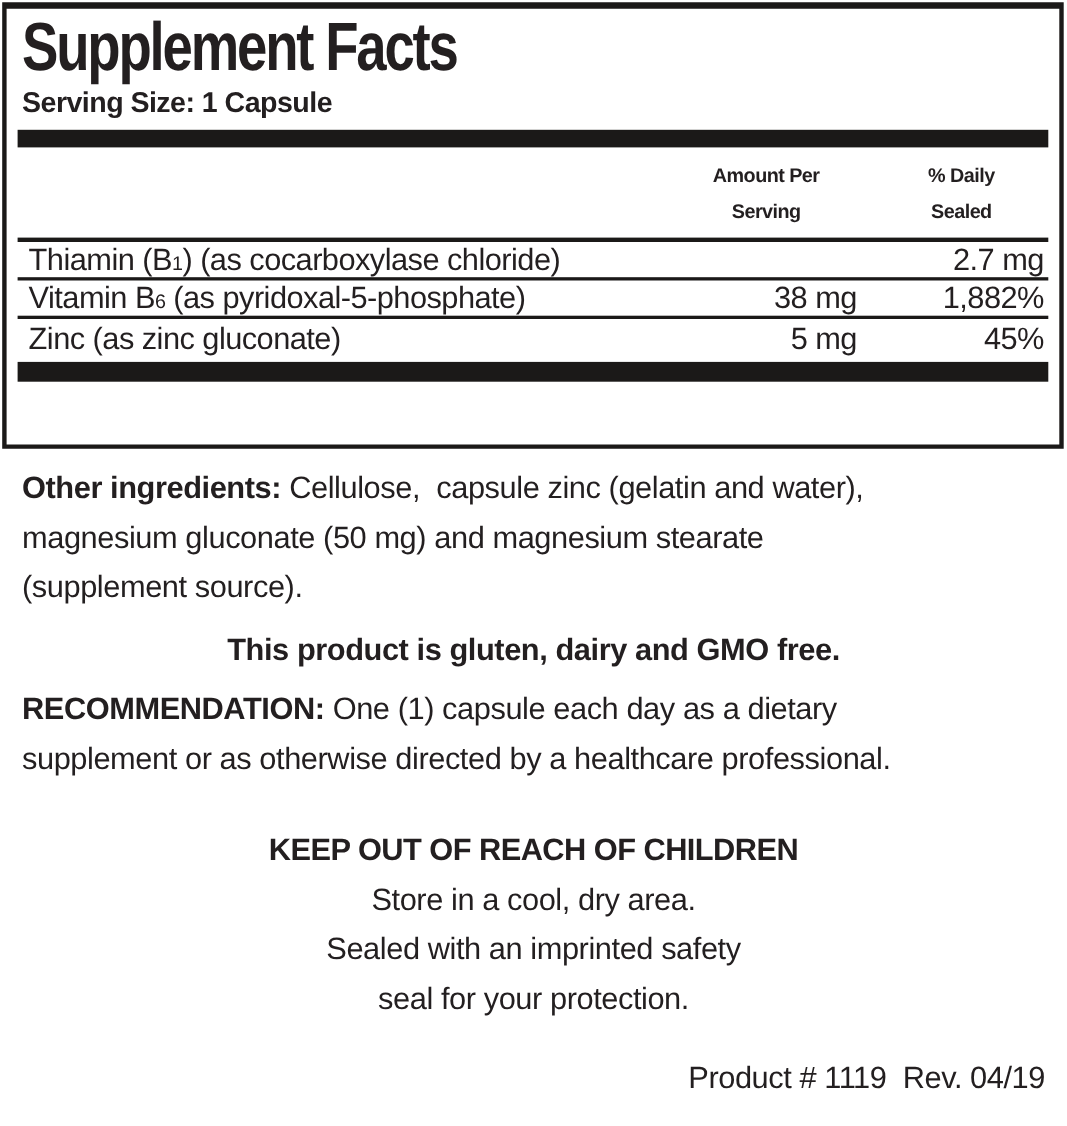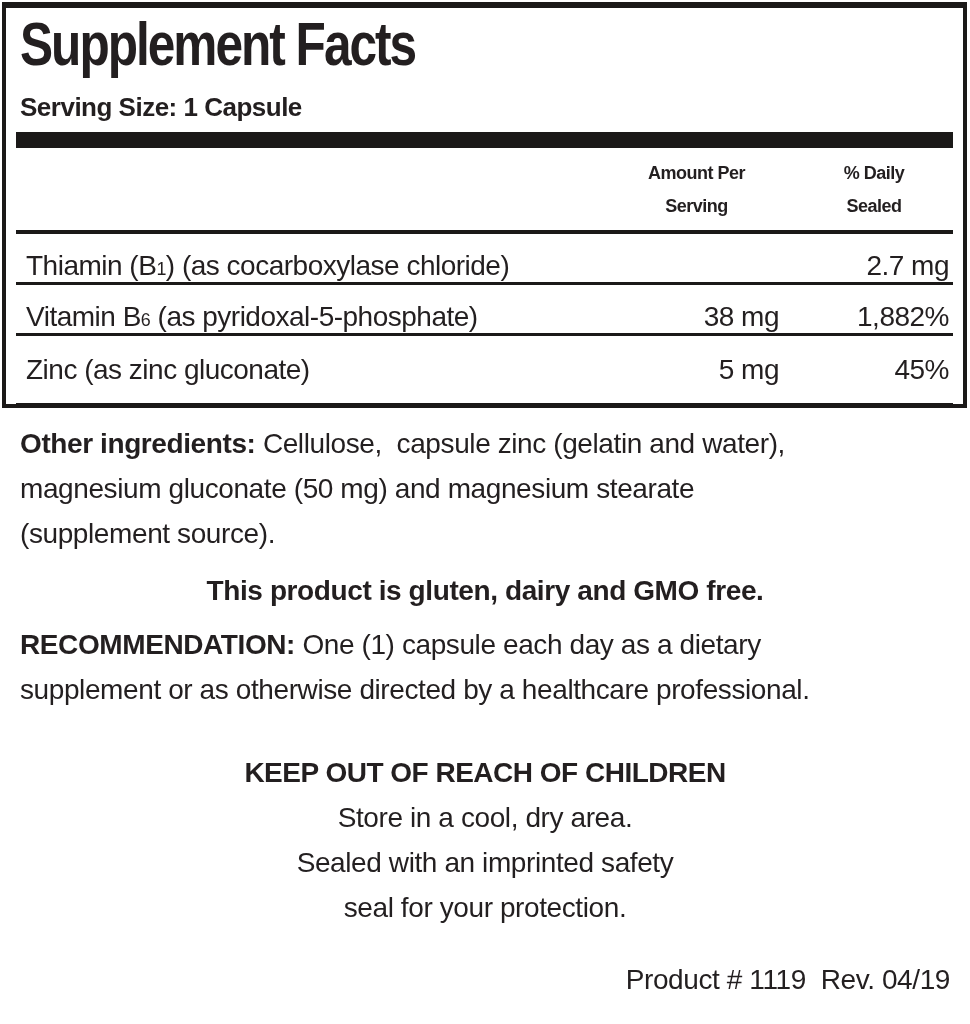--- a/index.html
+++ b/index.html
@@ -25,21 +25,21 @@
     letter-spacing: -2.5px;
     line-height: 1.04;
     white-space: nowrap;
     transform: scaleX(0.80);
     transform-origin: 0 60%;
   }
   .serving {
     font-size: 26px;
     font-weight: 700;
     letter-spacing: -0.5px;
-    margin-top: 16px;
+    margin-top: 2px;
   }
   .bar { background: #1b1918; height: 16px; margin: 9px -4px 0 -4px; }
   .bar-bottom { background: #1b1918; height: 18px; margin: 4px -4px 0 -4px; }
   .rule-md { background: #1b1918; height: 4px; margin: 0 -4px; }
   .hdr {
     display: flex;
     justify-content: flex-end;
     font-size: 18px;
     font-weight: 700;
     letter-spacing: -0.5px;
@@ -49,21 +49,21 @@
   }
   .hdr-amount { width: 205px; }
   .hdr-dv { width: 150px; }
   .nrow {
     display: flex;
     align-items: center;
     height: 35px;
     font-size: 28px;
     letter-spacing: -0.5px;
     border-bottom: 3px solid #1b1918;
-    margin: 16px -4px;
+    margin: 0 -4px;
     padding: 0 4px 0 10px;
   }
   .nrow.last { border-bottom: none; }
   .nrow .name { flex: 1; white-space: nowrap; }
   .nrow .amt { width: 120px; text-align: right; white-space: nowrap; }
   .nrow .dv  { width: 170px; text-align: right; white-space: nowrap; }
   .subnum { font-size: 0.64em; }
   
   .section {
     padding: 0 20px;

